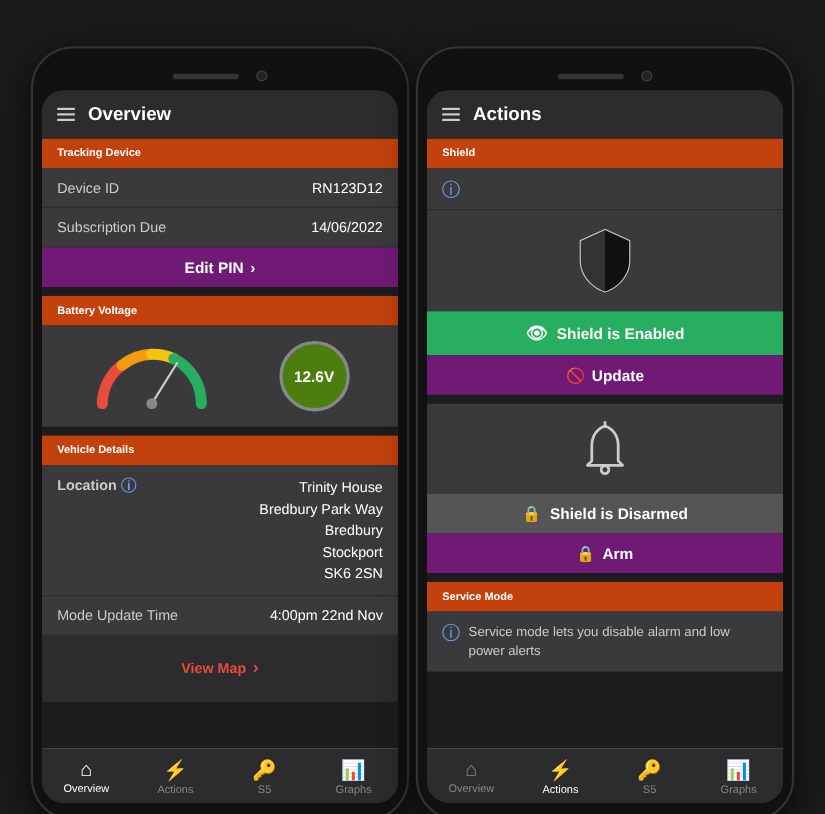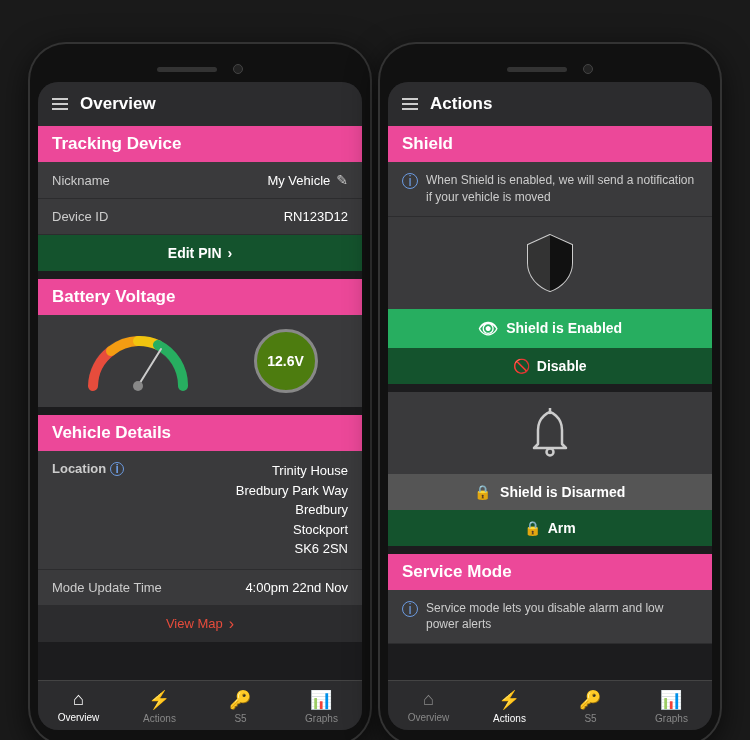--- a/index.html
+++ b/index.html
@@ -94,24 +94,24 @@
       flex: 1;
       overflow-y: auto;
       overflow-x: hidden;
       background: #1c1c1e;
       scrollbar-width: none;
     }
     .screen-content::-webkit-scrollbar { display: none; }
 
     
     .section-header {
-      background: #ec4899;
+      background: #c2410c;
       padding: 8px 14px;
       color: #fff;
-      font-size: 17px;
+      font-size: 10px;
       font-weight: 700;
     }
 
     
     .card {
       background: #3a3a3c;
       margin: 0;
     }
     .row {
       display: flex;
@@ -131,21 +131,21 @@
       text-align: right;
     }
     .edit-icon {
       color: #ccc;
       font-size: 14px;
       margin-left: 6px;
     }
 
     
     .btn-red {
-      background: #14532d;
+      background: #701a75;
       color: #fff;
       border: none;
       padding: 10px 20px;
       font-size: 14px;
       font-weight: 600;
       cursor: pointer;
       display: flex;
       align-items: center;
       justify-content: center;
       gap: 6px;
@@ -172,23 +172,23 @@
       font-size: 14px;
       font-weight: 700;
       background: #4d7c0f;
     }
 
     
     .btn-dark {
       background: #2c2c2e;
       color: #e74c3c;
       border: none;
-      padding: 9px 20px;
+      padding: 21px 20px;
       font-size: 13px;
-      font-weight: 400;
+      font-weight: 700;
       cursor: pointer;
       display: flex;
       align-items: center;
       justify-content: center;
       gap: 6px;
       width: 100%;
     }
 
     
     .bottom-nav {
@@ -305,29 +305,26 @@
             <span></span>
         </div>
         <span class="header-title">Overview</span>
       </div>
 
       <div class="screen-content">
 
         <div class="section-header">Tracking Device</div>
         <div class="card">
           <div class="row">
-            <span class="row-label">Nickname</span>
-            <span style="display:flex;align-items:center;">
-              <span class="row-value">My Vehicle</span>
-              <span class="edit-icon">✎</span>
-            </span>
+            <span class="row-label">Device ID</span>
+            <span class="row-value">RN123D12</span>
           </div>
           <div class="row">
-            <span class="row-label">Device ID</span>
-            <span class="row-value">RN123D12</span>
+            <span class="row-label">Subscription Due</span>
+            <span class="row-value">14/06/2022</span>
           </div>
           <button class="btn-red">
             <span>Edit PIN</span>
             <span>›</span>
           </button>
         </div>
 
         <div class="section-gap"></div>
 
         <div class="section-header">Battery Voltage</div>
@@ -411,36 +408,35 @@
             <span></span>
         </div>
         <span class="header-title">Actions</span>
       </div>
 
       <div class="screen-content">
 
         <div class="section-header">Shield</div>
         <div class="info-box">
           <span class="info-icon" style="color:#6c9be1;font-size:14px;border:1px solid #6c9be1;border-radius:50%;width:16px;height:16px;display:inline-flex;align-items:center;justify-content:center;flex-shrink:0;">i</span>
-          <span class="info-text">When Shield is enabled, we will send a notification if your vehicle is moved</span>
         </div>
         <div class="shield-icon-container">
           <svg class="shield-svg" viewBox="0 0 52 60">
             <path d="M26,2 L4,12 L4,30 C4,43 14,54 26,58 C38,54 48,43 48,30 L48,12 Z" fill="#1a1a1a" stroke="#ccc" stroke-width="2"></path>
             <path d="M26,2 L4,12 L4,30 C4,43 14,54 26,58 L26,2 Z" fill="#333"></path>
             <path d="M26,2 L48,12 L48,30 C48,43 38,54 26,58 L26,2 Z" fill="#111"></path>
           </svg>
         </div>
         <button class="btn-green">
           <span style="font-size:16px;">👁</span>
           <span>Shield is Enabled</span>
         </button>
         <button class="btn-red">
           <span style="font-size:14px;">🚫</span>
-          <span>Disable</span>
+          <span>Update</span>
         </button>
 
         <div class="section-gap"></div>
 
         <div class="alarm-icon-container card">
           <svg width="44" height="50" viewBox="0 0 44 50">
             <path d="M22,4 C22,4 10,8 10,22 L10,36 L6,40 L38,40 L34,36 L34,22 C34,8 22,4 22,4 Z" fill="none" stroke="#ccc" stroke-width="2.5" stroke-linejoin="round"></path>
             <circle cx="22" cy="44" r="3.5" fill="none" stroke="#ccc" stroke-width="2.5"></circle>
             <line x1="22" y1="0" x2="22" y2="5" stroke="#ccc" stroke-width="2.5" stroke-linecap="round"></line>
           </svg>

